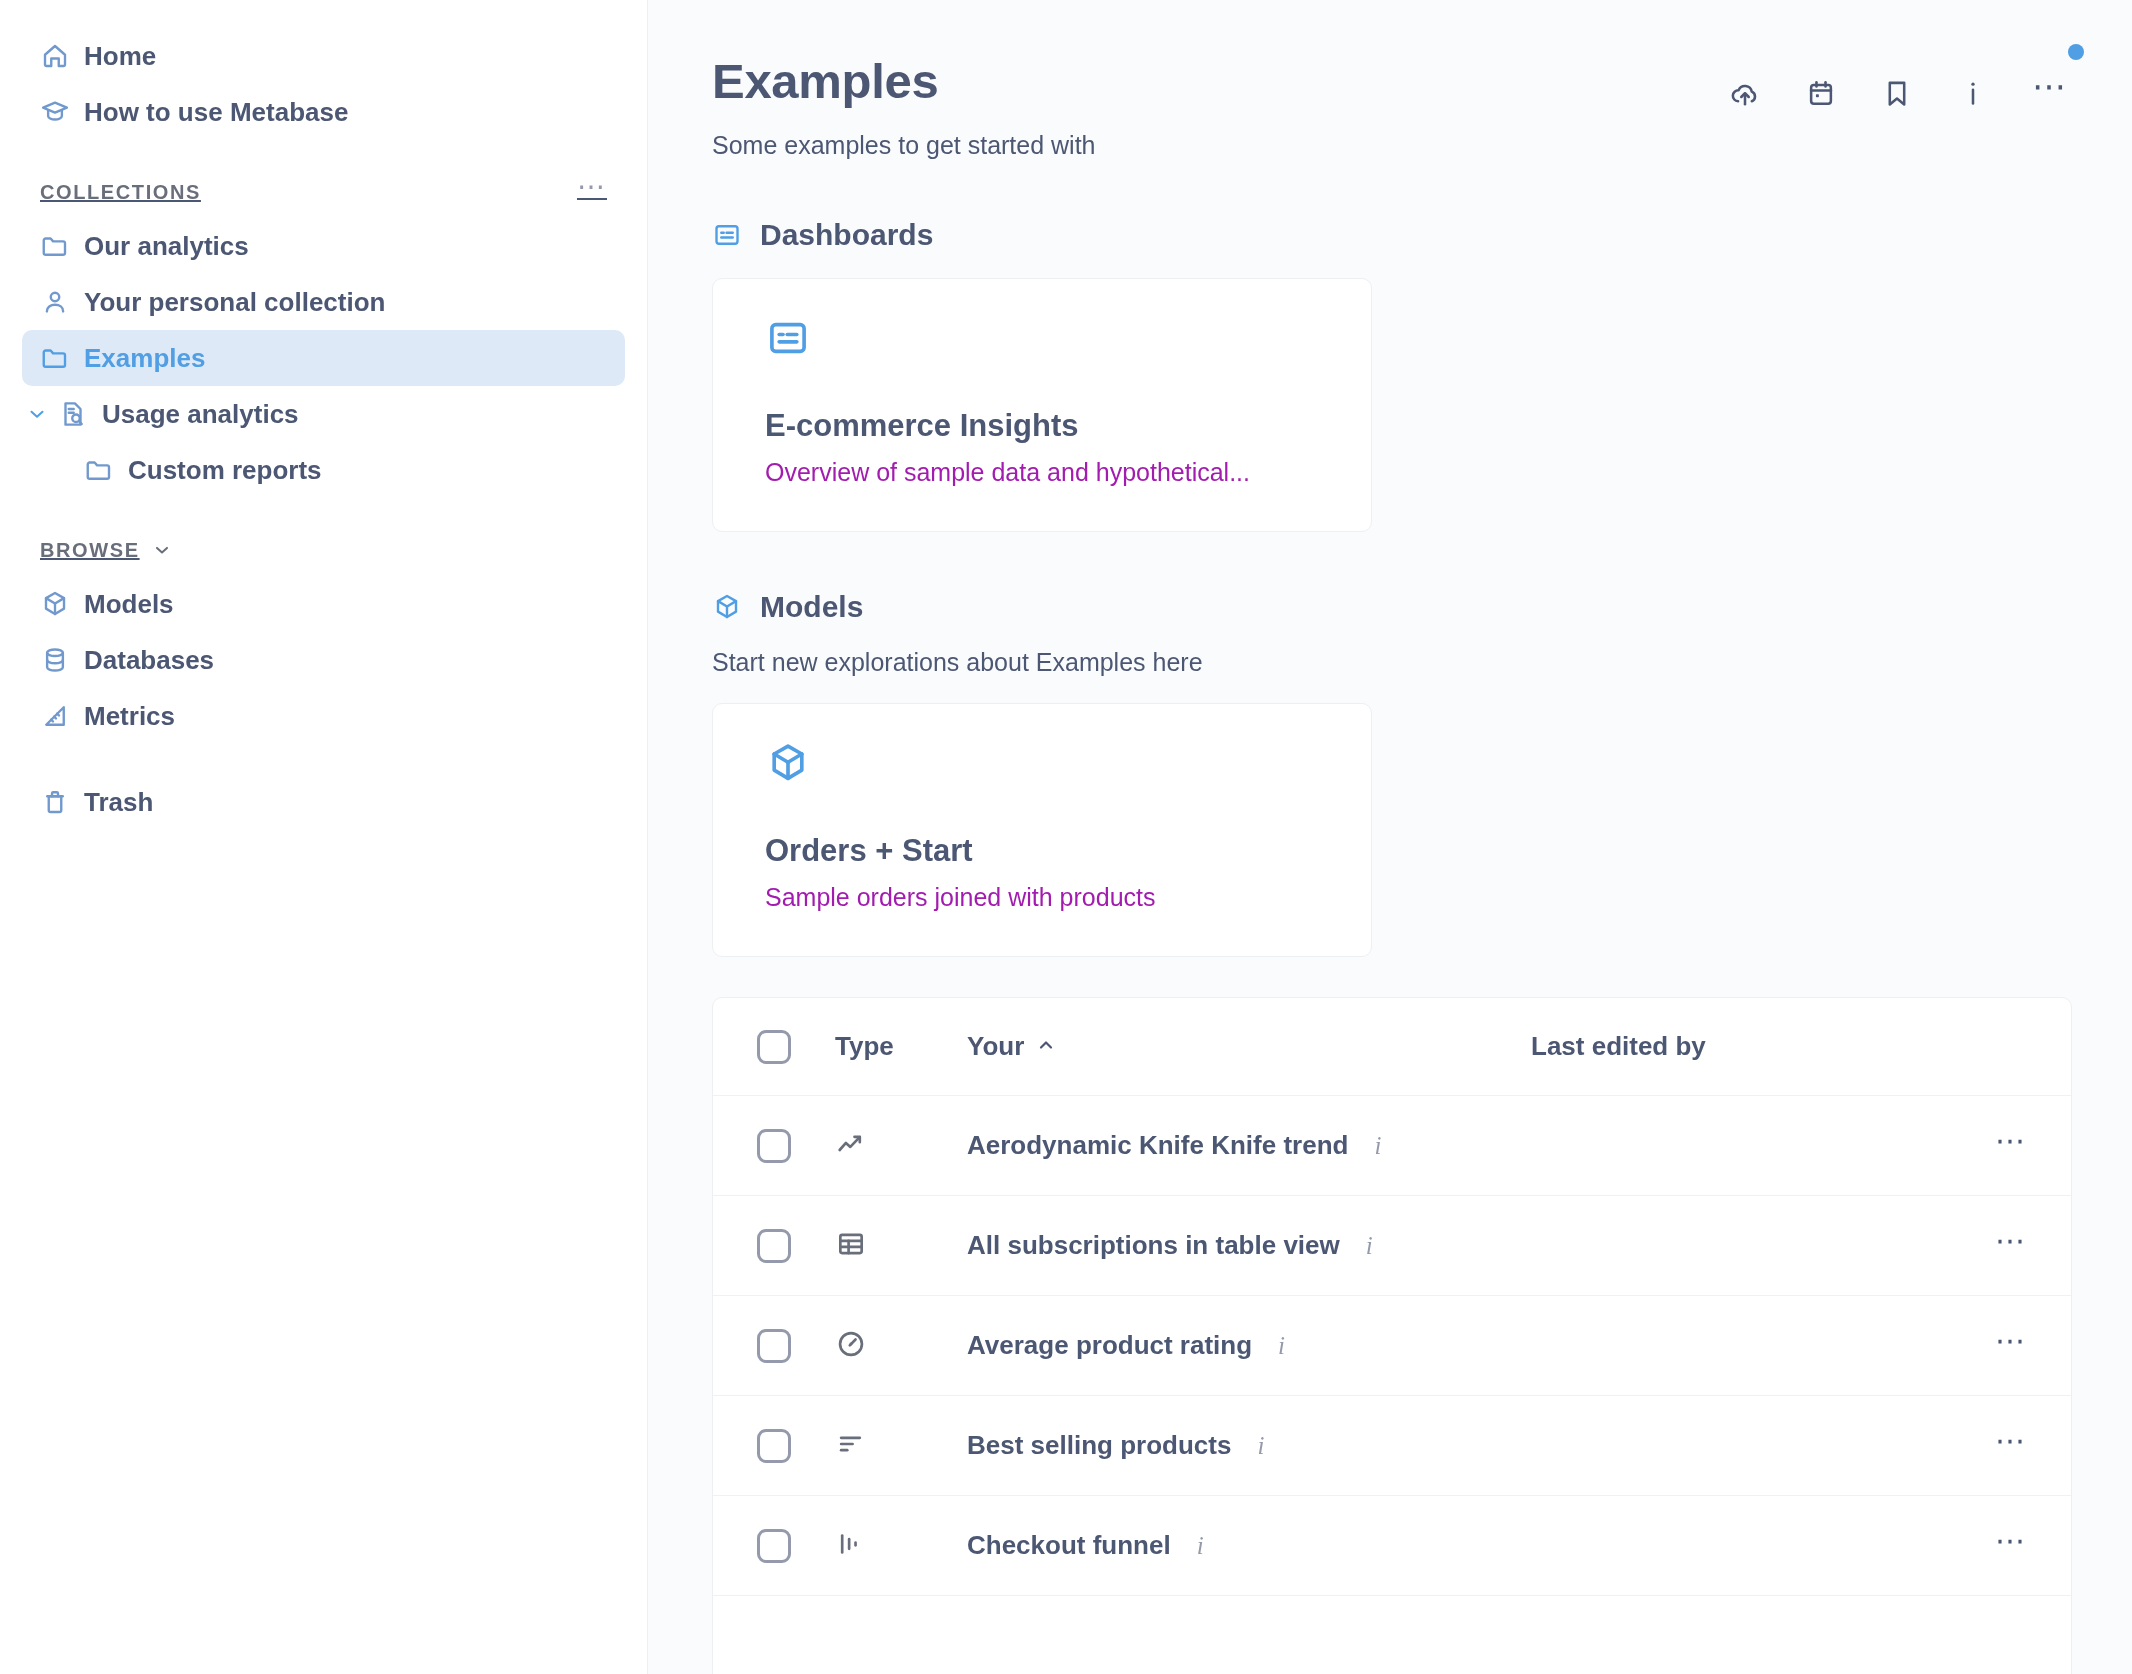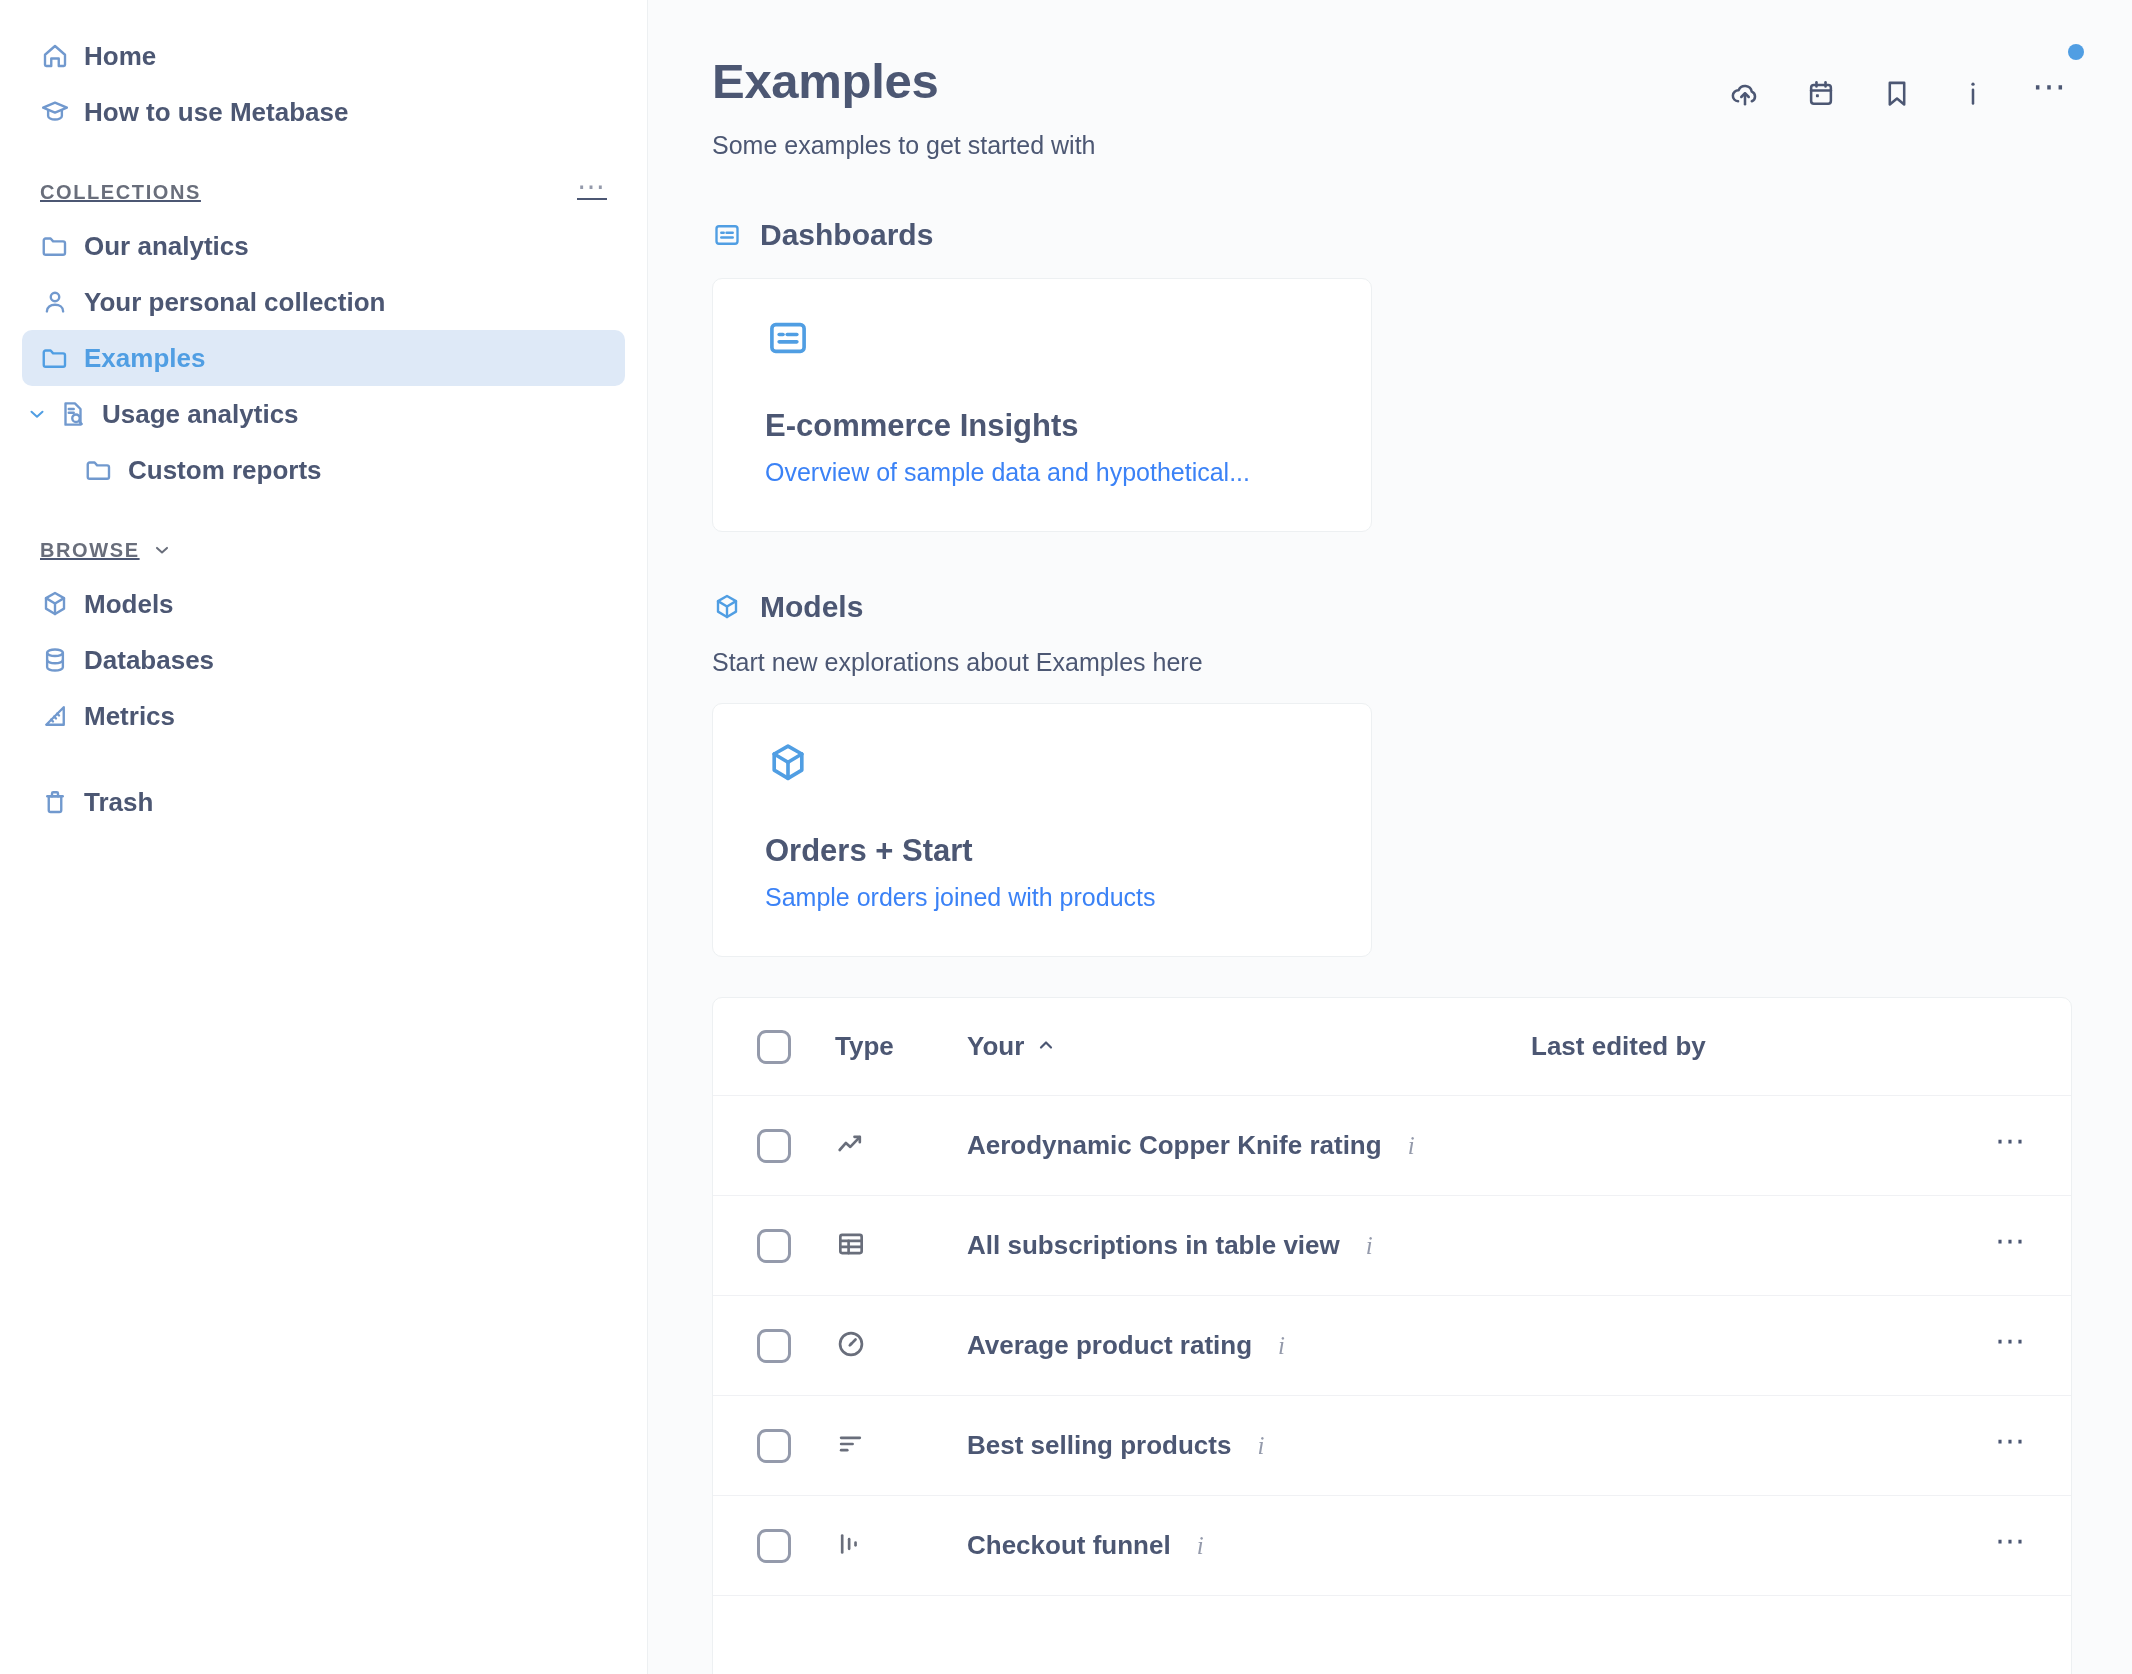--- a/index.html
+++ b/index.html
@@ -211,21 +211,21 @@
     stroke-linecap: round; stroke-linejoin: round;
   }
   .card .card-title {
     font-size: 31px;
     font-weight: 700;
     color: #4C5773;
     margin-top: 43px;
   }
   .card .card-desc {
     font-size: 25px;
-    color: #3b82f6;
+    color: #a21caf;
     margin-top: 14px;
     white-space: nowrap;
     overflow: hidden;
     text-overflow: ellipsis;
   }
 
   
   .table-wrap {
     margin-top: 40px;
     width: 1360px;
@@ -559,21 +559,21 @@
         </div>
         <div class="c-type">
           <span class="type-icon">
             <svg viewBox="0 0 24 24">
                 <path d="M3.5 16.5 8.2 11.2l3.3 3 7-7.4"></path>
                 <path d="M14.6 6.6h4v4"></path>
               </svg>
           </span>
         </div>
         <div class="c-name">
-          <span class="row-name">Aerodynamic Copper Knife rating</span>
+          <span class="row-name">Aerodynamic Knife Knife trend</span>
           <span class="info-i">i</span>
         </div>
         <div class="c-edit"></div>
         <div class="c-menu">
           <span class="row-dots">⋯</span>
         </div>
       </div>
 
       <div class="trow">
         <div class="c-check">

